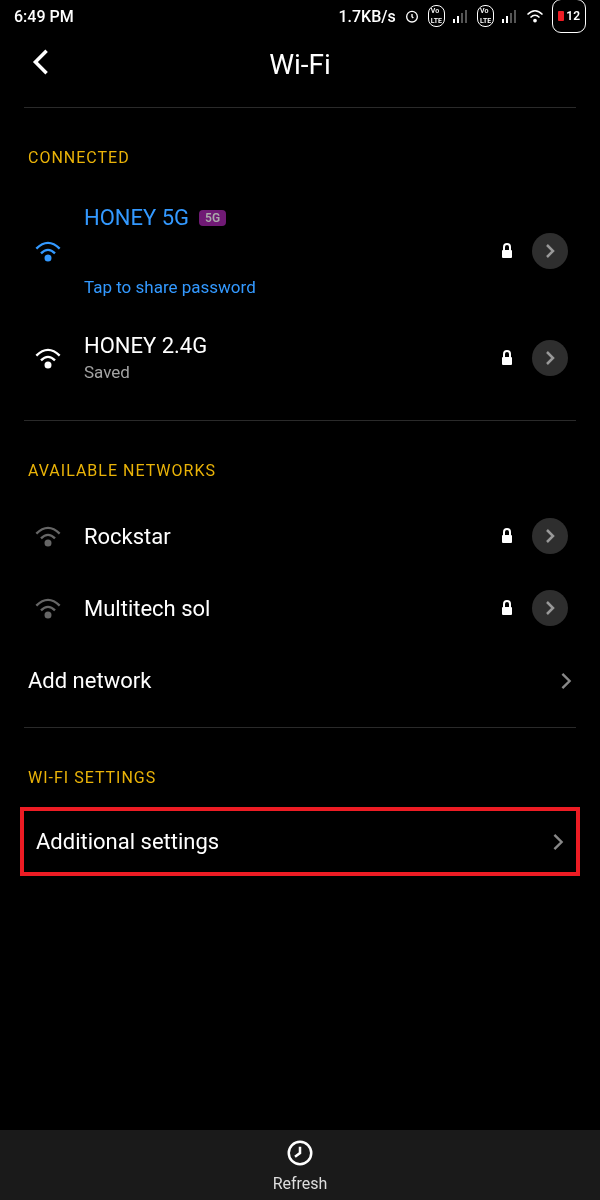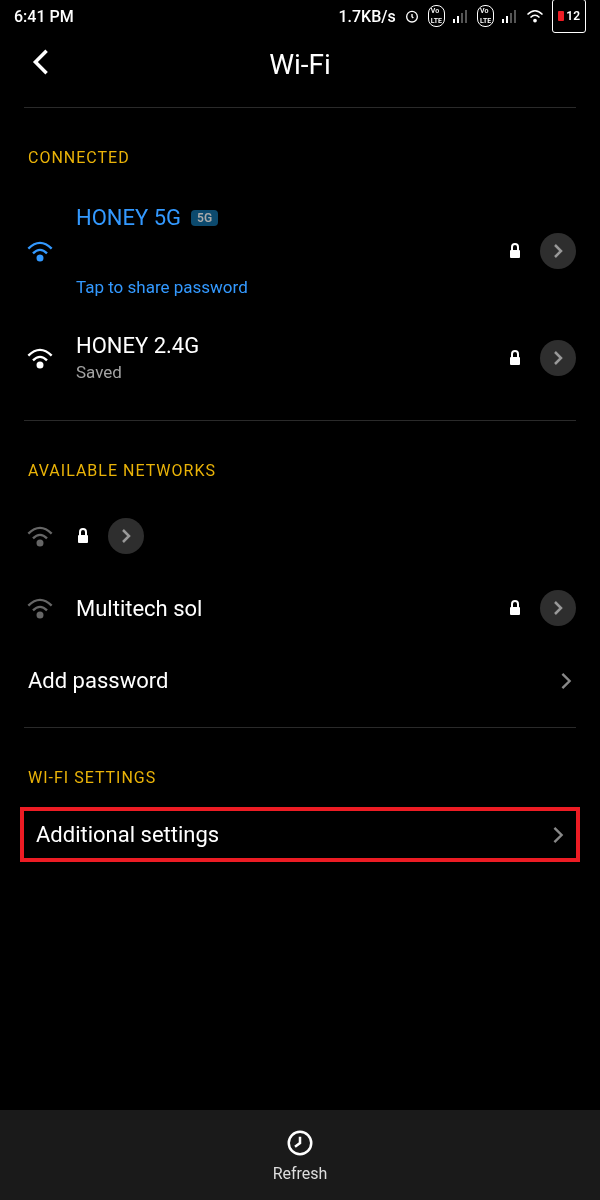--- a/index.html
+++ b/index.html
@@ -38,21 +38,21 @@
       border: 1px solid #fff;
       border-radius: 8px;
       padding: 0 2px;
       line-height: 10px;
       font-weight: 600;
     }
     .battery {
       display: flex;
       align-items: center;
       border: 1.5px solid #fff;
-      border-radius: 3px;
+      border-radius: 9px;
       padding: 9px 5px;
       font-size: 12px;
       font-weight: 600;
       position: relative;
     }
     .header {
       display: flex;
       align-items: flex-start;
       padding: 16px 20px 26px;
       position: relative;
@@ -75,21 +75,21 @@
     .section-header {
       color: #eab308;
       font-size: 16px;
       letter-spacing: 1px;
       padding: 40px 28px 20px;
       font-weight: 400;
     }
     .network-item {
       display: flex;
       align-items: center;
-      padding: 18px 24px;
+      padding: 18px 32px;
       gap: 20px;
     }
     .wifi-icon {
       width: 32px;
       display: flex;
       justify-content: center;
     }
     .network-info {
       flex: 1;
       display: flex;
@@ -101,21 +101,21 @@
       font-weight: 400;
       display: flex;
       align-items: center;
       gap: 10px;
     }
     .network-name.connected {
       color: #3399ff;
     }
     .badge-5g {
       font-size: 12px;
-      background: #0c4a6e;
+      background: #701a75;
       color: #aaa;
       padding: 1px 6px;
       border-radius: 4px;
       font-weight: 600;
     }
     .network-sub {
       font-size: 17px;
       color: #a3a3a3;
     }
     .network-sub.connected {
@@ -144,46 +144,46 @@
       font-size: 22px;
     }
     .highlighted {
       border: 4px solid #ed1c24;
       margin: 0 20px;
     }
     .additional-item {
       display: flex;
       align-items: center;
       justify-content: space-between;
-      padding: 11px 12px;
+      padding: 18px 12px;
       font-size: 22px;
     }
     .bottom-bar {
       position: absolute;
       bottom: 0;
       left: 0;
       right: 0;
-      height: 90px;
+      height: 70px;
       background: #1a1a1a;
       display: flex;
       flex-direction: column;
       align-items: center;
       justify-content: center;
       gap: 6px;
     }
     .refresh-label {
       font-size: 16px;
       color: #ddd;
     }
   </style>
 </head>
 <body>
 
 <div class="status-bar">
-  <span>6:41 PM</span>
+  <span>6:49 PM</span>
   <div class="status-right">
     <span>1.7KB/s</span>
     <svg width="16" height="16" viewBox="0 0 24 24" fill="none" stroke="#fff" stroke-width="2">
         <circle cx="12" cy="13" r="8"></circle>
         <polyline points="12,9 12,13 14,15"></polyline>
       </svg>
     <span class="lte-badge">Vo<br>LTE</span>
     <svg width="16" height="14" viewBox="0 0 16 14">
         <rect x="0" y="10" width="2" height="4" fill="#fff"></rect>
         <rect x="4" y="7" width="2" height="7" fill="#fff"></rect>
@@ -282,20 +282,23 @@
 <div class="section-header">AVAILABLE NETWORKS</div>
 
 <div class="network-item">
   <div class="wifi-icon">
     <svg width="28" height="22" viewBox="0 0 24 18" fill="none" stroke="#666" stroke-width="2">
         <path d="M2 7 Q12 -3 22 7"></path>
         <path d="M6 11 Q12 5 18 11"></path>
         <circle cx="12" cy="15" r="2" fill="#666"></circle>
       </svg>
   </div>
+  <div class="network-info">
+    <div class="network-name">Rockstar</div>
+  </div>
   <div class="network-right">
     <svg width="14" height="18" viewBox="0 0 14 18" fill="#fff">
         <rect x="2" y="8" width="10" height="8" rx="1"></rect>
         <path d="M4 8 V5 Q4 2 7 2 Q10 2 10 5 V8" fill="none" stroke="#fff" stroke-width="2"></path>
       </svg>
     <div class="circle-btn">
       <svg width="10" height="16" viewBox="0 0 10 16" fill="none" stroke="#999" stroke-width="2.5">
           <polyline points="2,2 8,8 2,14"></polyline>
         </svg>
     </div>
@@ -320,21 +323,21 @@
       </svg>
     <div class="circle-btn">
       <svg width="10" height="16" viewBox="0 0 10 16" fill="none" stroke="#999" stroke-width="2.5">
           <polyline points="2,2 8,8 2,14"></polyline>
         </svg>
     </div>
   </div>
 </div>
 
 <div class="add-network-item">
-  <span>Add password</span>
+  <span>Add network</span>
   <svg width="12" height="20" viewBox="0 0 10 16" fill="none" stroke="#888" stroke-width="2">
       <polyline points="2,2 8,8 2,14"></polyline>
     </svg>
 </div>
 
 <div class="divider" style="margin-top:10px"></div>
 
 <div class="section-header">WI-FI SETTINGS</div>
 
 <div class="highlighted">

